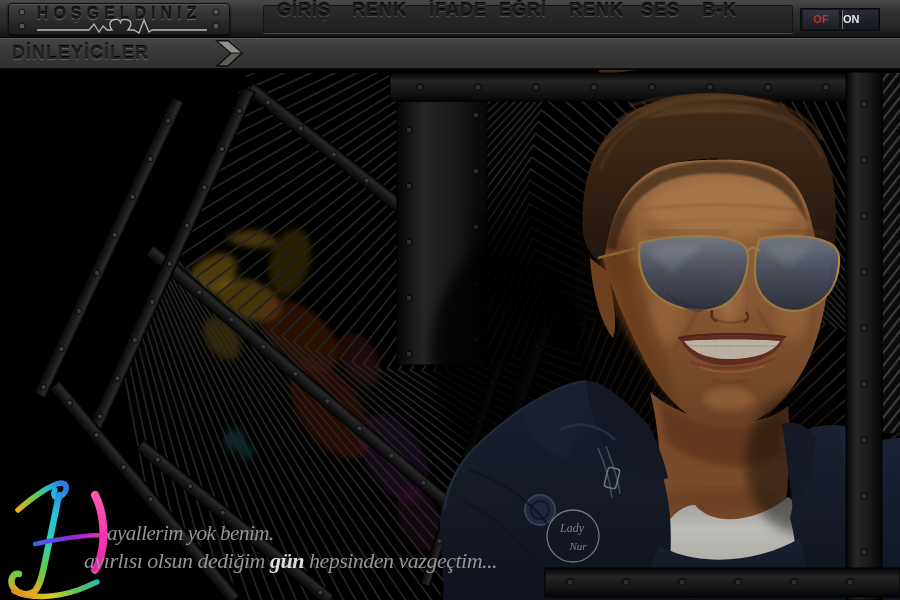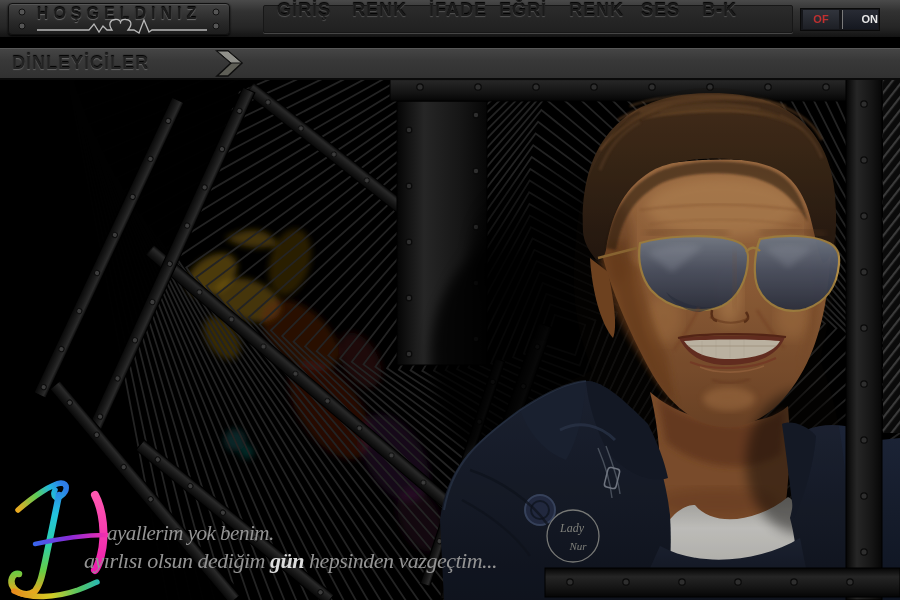--- a/index.html
+++ b/index.html
@@ -3,22 +3,22 @@
 <style>
 html,body{margin:0;padding:0;background:#000;}
 #page{position:relative;width:900px;height:600px;overflow:hidden;background:#000;font-family:"Liberation Sans",sans-serif;}
 #topbar{position:absolute;left:0;top:0;width:900px;height:37px;background:linear-gradient(#4a4a4a,#323232 30%,#252525 75%,#141414);border-bottom:1px solid #000;}
 #plate{position:absolute;left:8px;top:3px;width:220px;height:30px;background:linear-gradient(#424242,#292929 60%,#1d1d1d);border:1px solid #101010;border-radius:4px;box-shadow:inset 0 1px 0 #565656, 0 1px 2px #000;}
 #plate .t{position:absolute;left:0;top:1px;width:100%;text-align:center;font-weight:bold;font-size:16px;letter-spacing:5px;color:#1b1b1b;text-shadow:0 1px 1px #6a6a6a,0 -1px 1px #000,1px 0 1px #3a3a3a;}
 #menu{position:absolute;left:263px;top:5px;width:528px;height:26px;background:linear-gradient(#2b2b2b,#202020);border:1px solid #171717;border-radius:2px;box-shadow:0 1px 0 #454545;}
 .mi{position:absolute;top:0;font-weight:bold;font-size:18px;letter-spacing:1px;color:#1b1b1b;text-shadow:0 1px 1px #525252,0 -1px 1px #000;}
 #ofon{position:absolute;left:800px;top:8px;width:78px;height:21px;background:#15161a;border:1px solid #0a0a0a;}
 #bof{position:absolute;left:2px;top:1px;width:36px;height:19px;background:linear-gradient(#31343c,#1d1f25);color:#c03030;font-weight:bold;font-size:11px;text-align:center;line-height:19px;}
-#bon{position:absolute;left:41px;top:1px;width:35px;height:19px;background:linear-gradient(#282b34,#151820);color:#e8e8e8;font-weight:bold;font-size:11px;text-align:right;line-height:19px;border-left:1px solid #7a7a7a;}
-#bar2{position:absolute;left:0;top:38px;width:900px;height:29px;background:linear-gradient(#454545,#383838 40%,#313131);border-top:1px solid #585858;border-bottom:2px solid #0a0a0a;margin-top:10px;}
+#bon{position:absolute;left:41px;top:1px;width:35px;height:19px;background:linear-gradient(#282b34,#151820);color:#e8e8e8;font-weight:bold;font-size:11px;text-align:left;line-height:19px;border-left:1px solid #7a7a7a;}
+#bar2{position:absolute;left:0;top:38px;width:900px;height:29px;background:linear-gradient(#454545,#383838 40%,#313131);border-top:1px solid #585858;border-bottom:2px solid #0a0a0a;}
 #bar2 .t{position:absolute;left:12px;top:4px;font-weight:bold;font-size:18px;letter-spacing:1px;color:#232323;text-shadow:0 1px 1px #646464,0 -1px 1px #000;}
 #mainsvg{position:absolute;left:0;top:0;}
 </style></head>
 <body>
 <div id="page">
 <svg id="mainsvg" width="900" height="600" viewBox="0 0 900 600">
 <defs>
 <linearGradient id="gbar" x1="0" y1="0" x2="0" y2="1">
  <stop offset="0" stop-color="#050505"></stop>
           <stop offset="0.25" stop-color="#2a2a2a"></stop>

